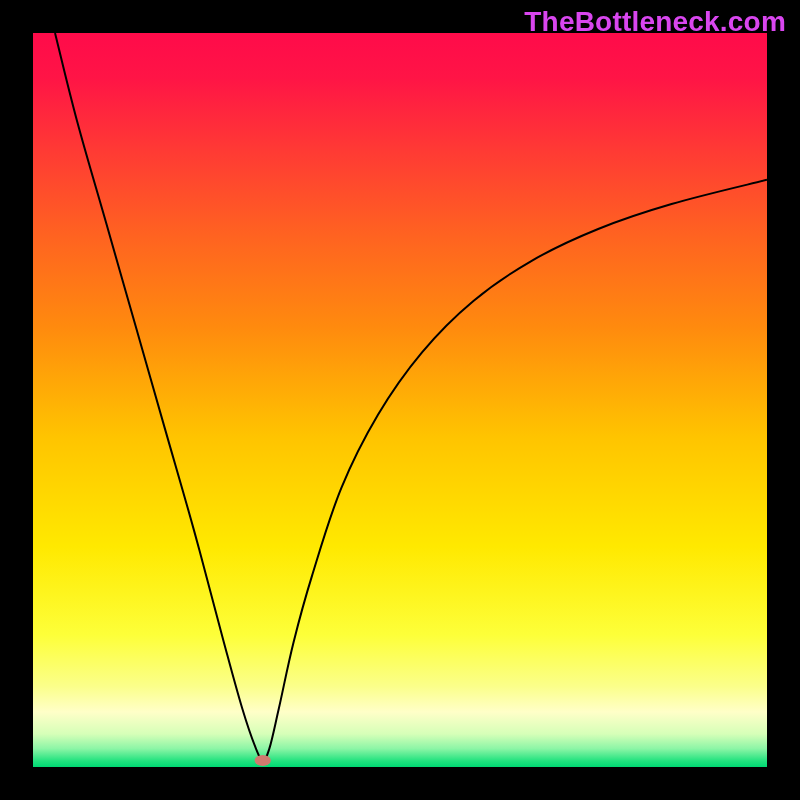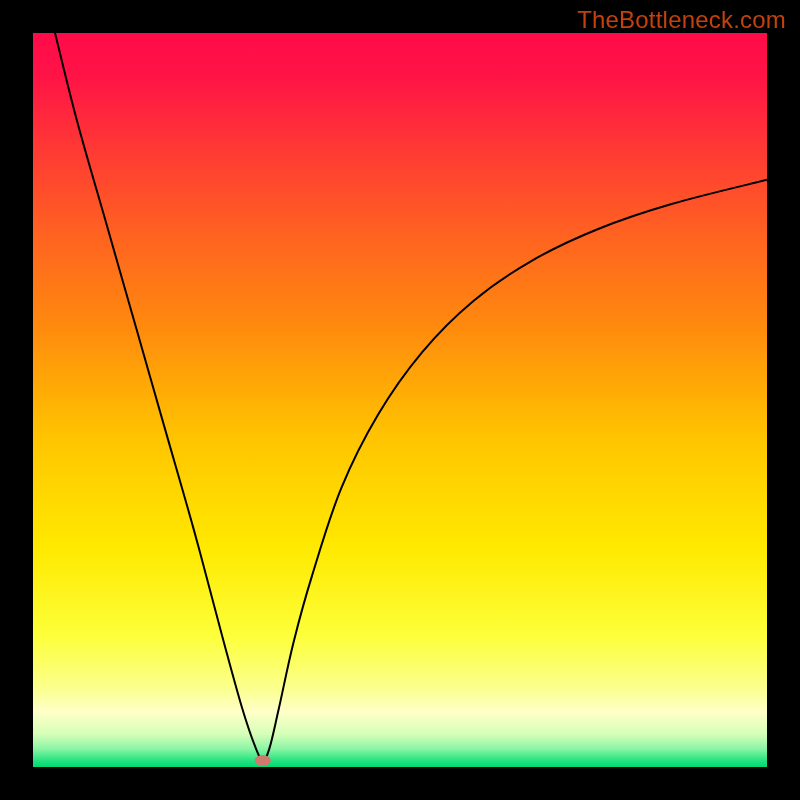--- a/index.html
+++ b/index.html
@@ -22,23 +22,23 @@
     left: 33px;
     top: 33px;
     width: 734px;
     height: 734px;
     
   }
   .watermark {
     position: absolute;
     top: 6px;
     right: 14px;
-    color: #c2410c;
-    font-size: 24px;
-    font-weight: 400;
+    color: #d946ef;
+    font-size: 28px;
+    font-weight: 700;
     letter-spacing: 0.2px;
     user-select: none;
     font-family: Arial, Helvetica, sans-serif;
   }
   svg { display: block; }
 </style>
 </head>
 <body>
 
 <div class="frame">

